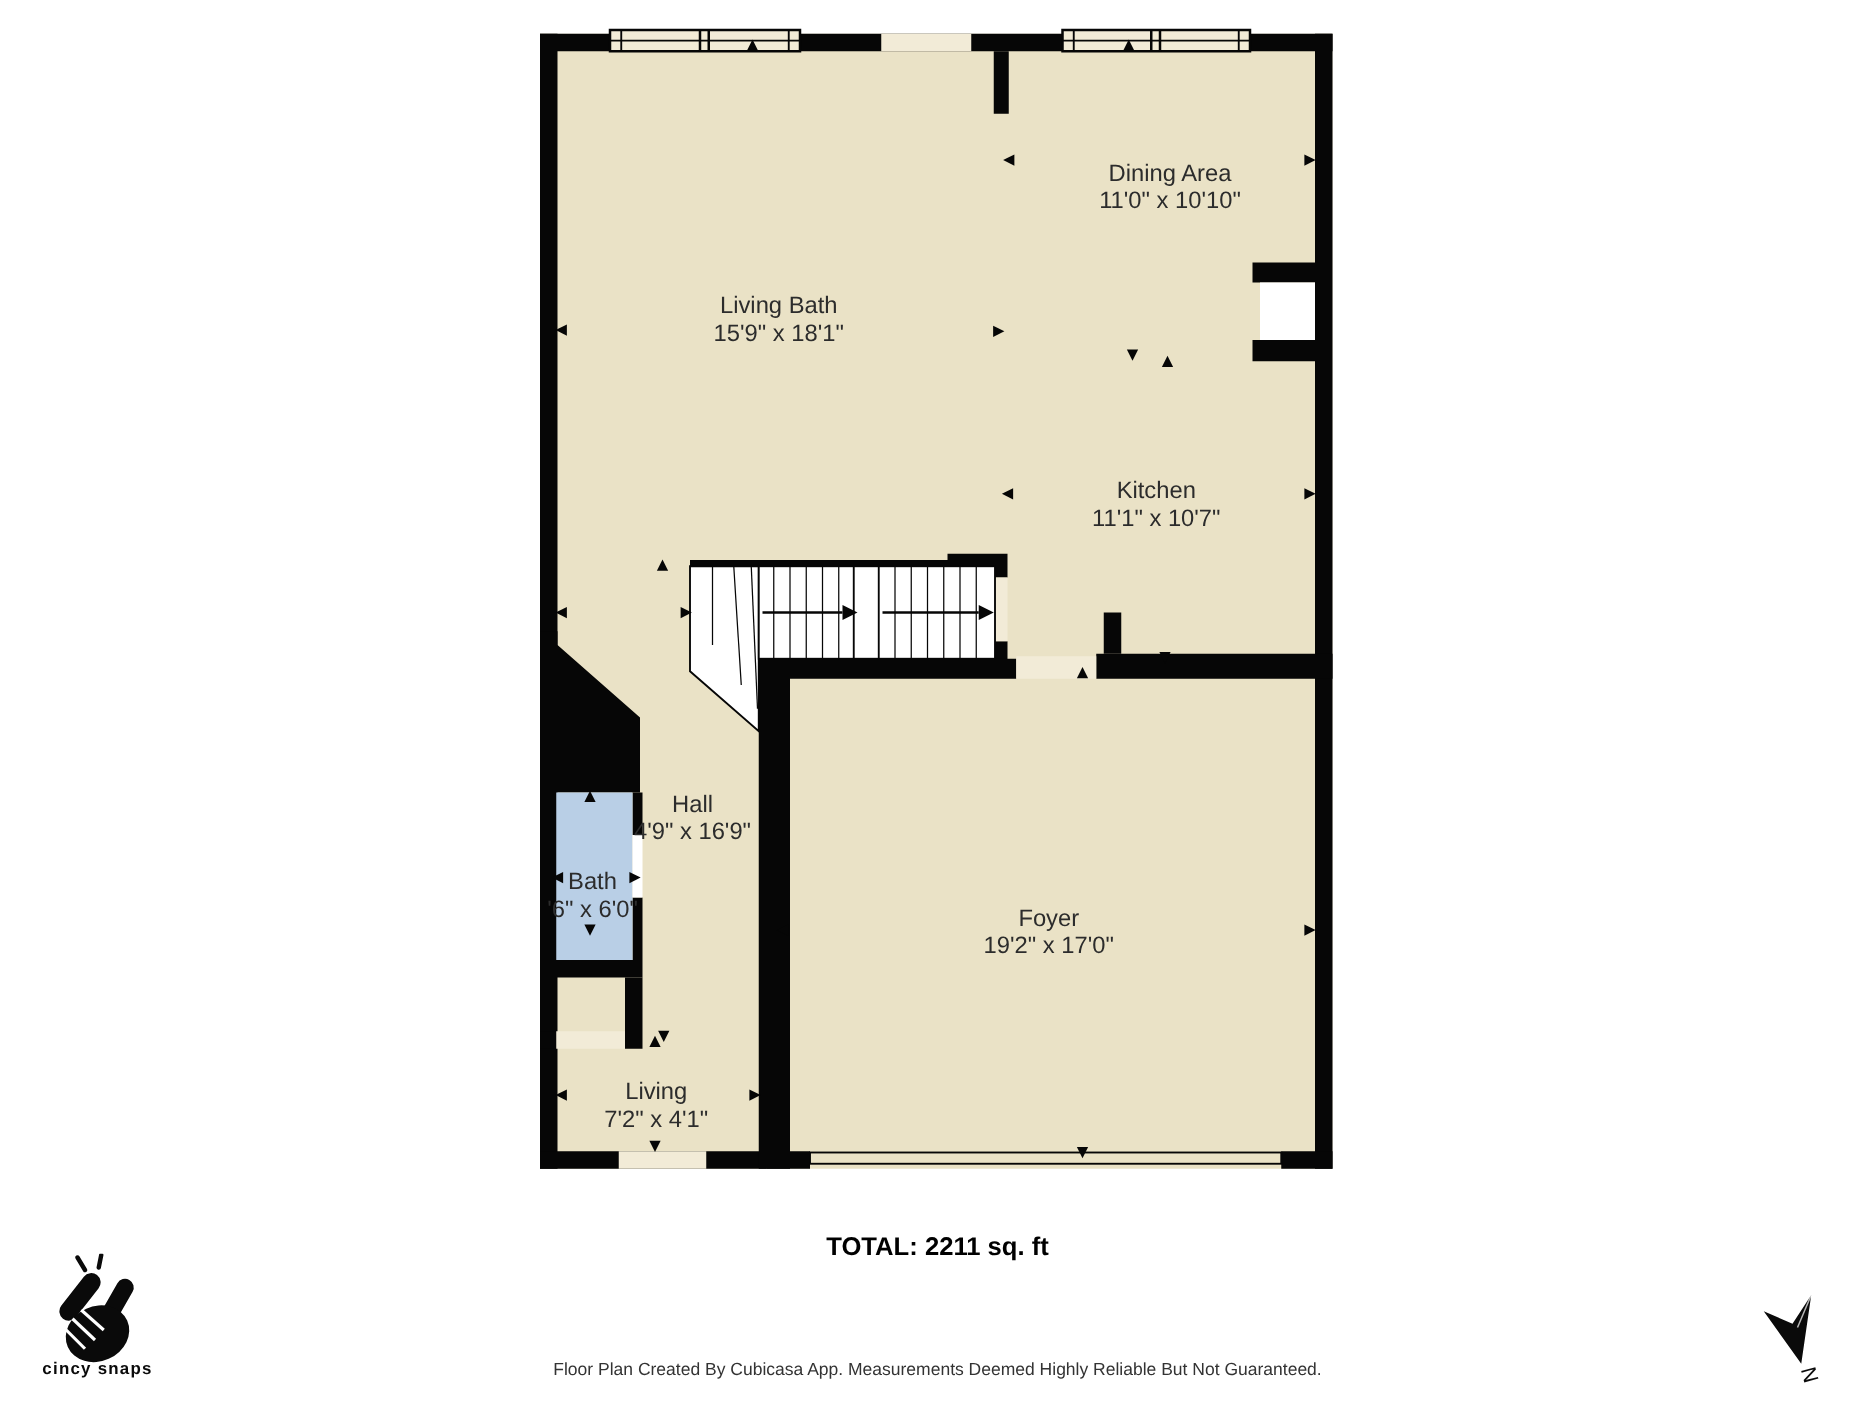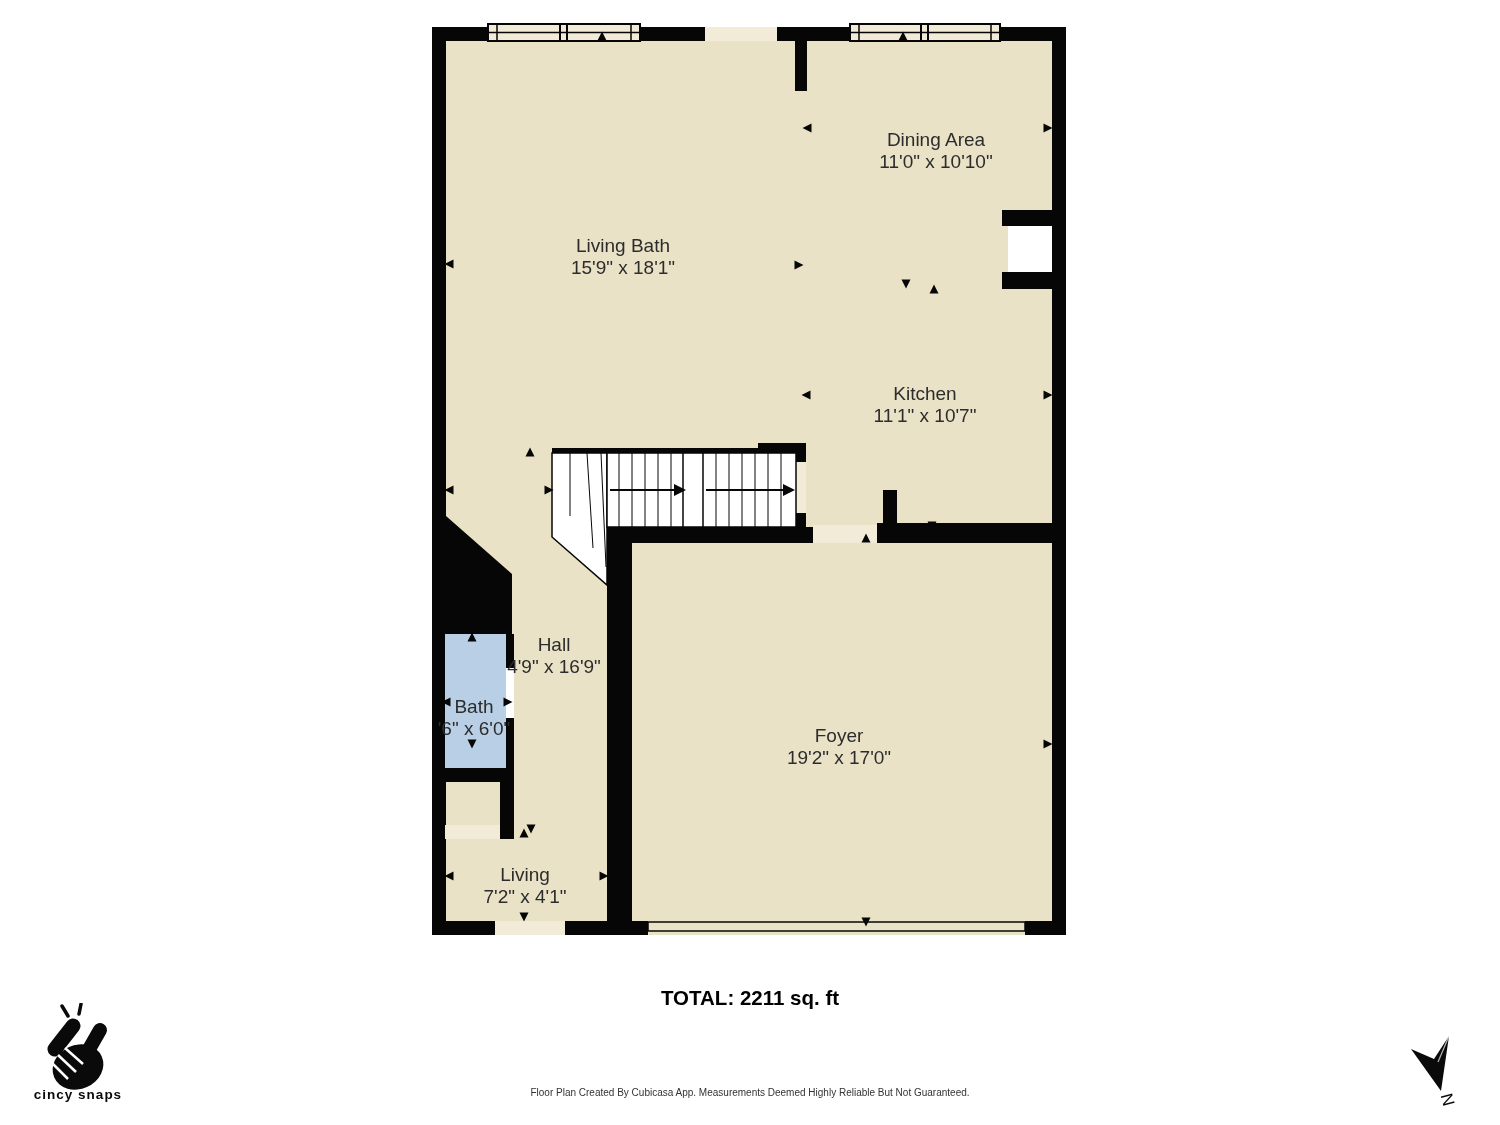--- a/index.html
+++ b/index.html
@@ -16,21 +16,21 @@
     font-size:19px;color:#2c2c2c;
   }
   .summary{
     position:absolute;left:0;top:985px;width:1500px;text-align:center;
     color:#000;font-size:19.5px;line-height:1.12;
   }
   .summary .total{font-weight:bold;font-size:20.5px;margin-bottom:3px;}
   .summary div{margin:2px 0;}
   .disclaimer{
     position:absolute;left:0;top:1087px;width:1500px;text-align:center;
-    font-size:10px;color:#333;
+    font-size:14px;color:#333;
   }
   .logo-svg{position:absolute;left:28px;top:1003px;}
   .compass-svg{position:absolute;left:1385px;top:1020px;}
 </style>
 </head>
 <body>
 
 <div class="page">
 
   <svg class="plan-svg" width="1500" height="1125" viewBox="0 0 1500 1125">

